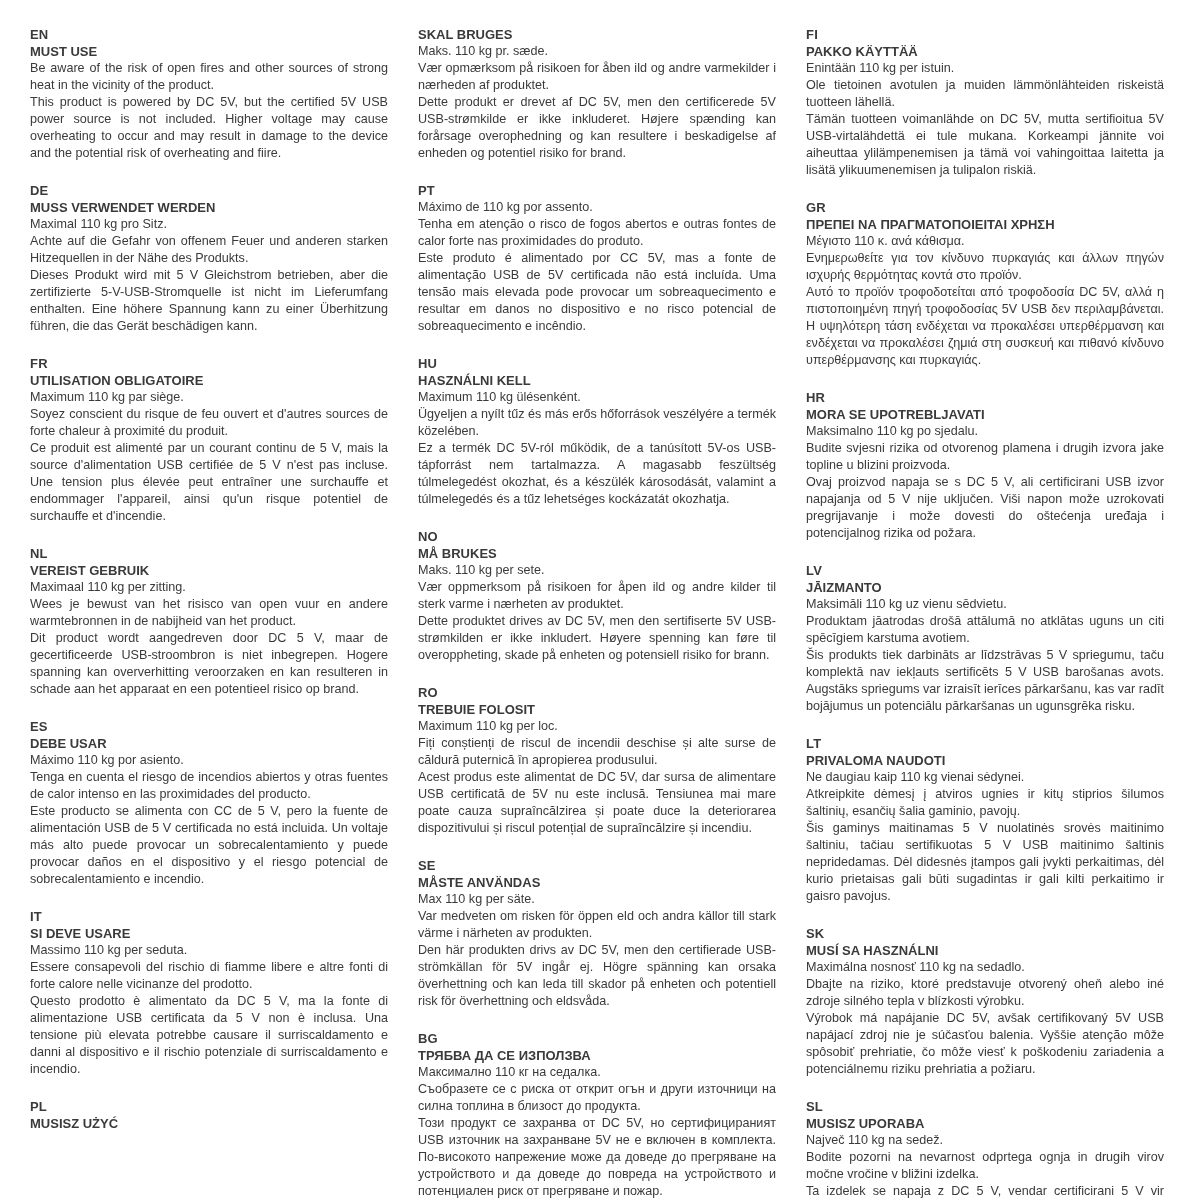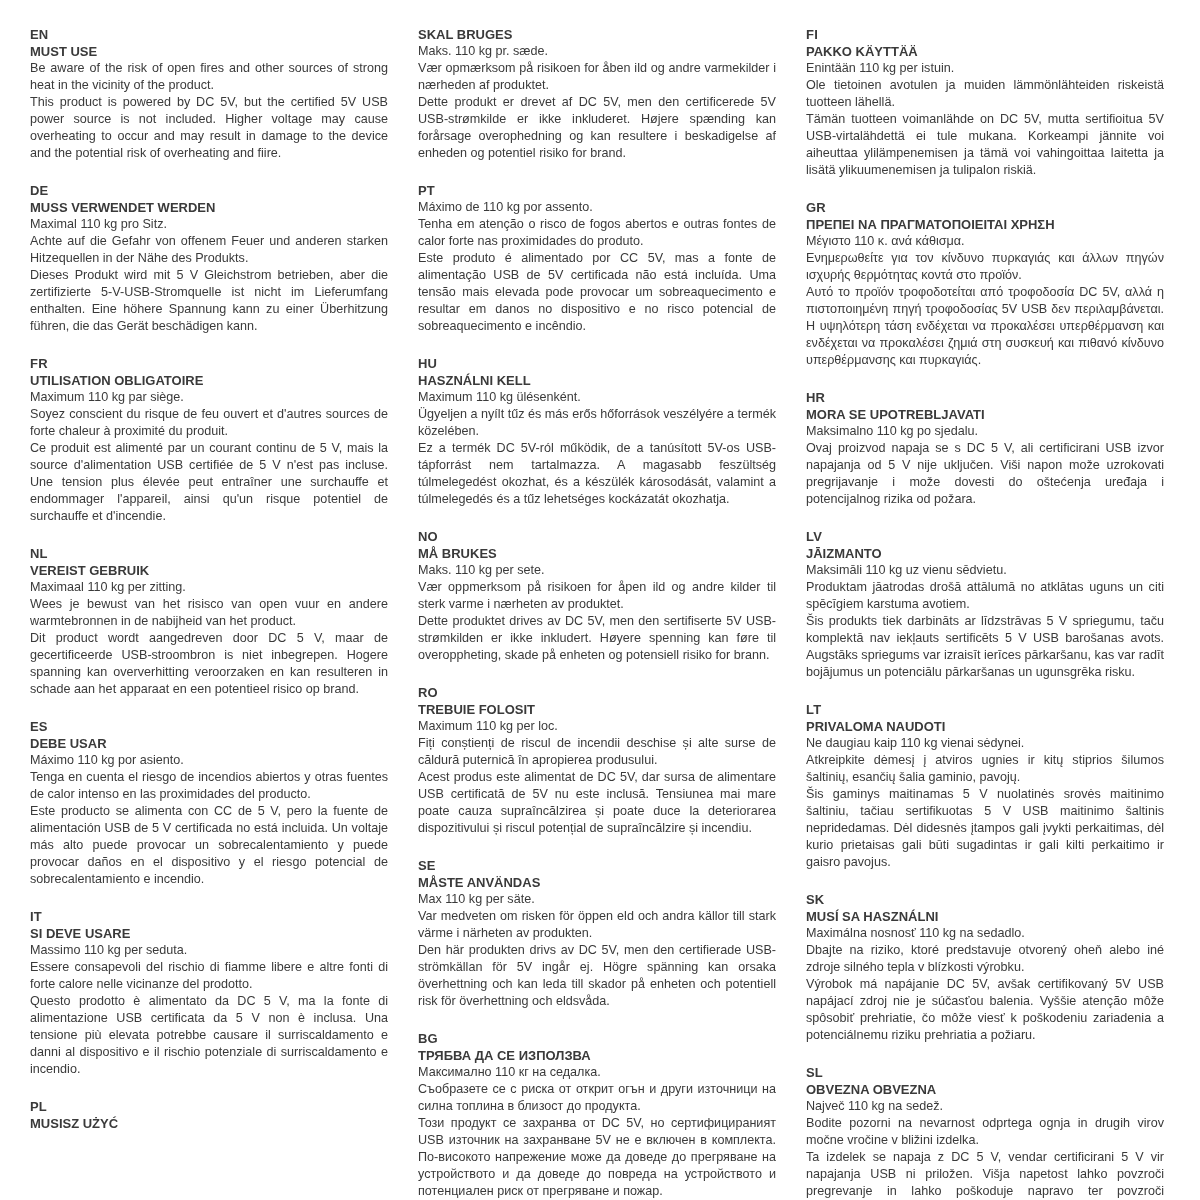--- a/index.html
+++ b/index.html
@@ -207,20 +207,21 @@
           <p class="para">Ενημερωθείτε για τον κίνδυνο πυρκαγιάς και άλλων πηγών ισχυρής θερμότητας κοντά στο προϊόν.</p>
           <p class="para">Αυτό το προϊόν τροφοδοτείται από τροφοδοσία DC 5V, αλλά η πιστοποιημένη πηγή τροφοδοσίας 5V USB δεν περιλαμβάνεται. Η υψηλότερη τάση ενδέχεται να προκαλέσει υπερθέρμανση και ενδέχεται να προκαλέσει ζημιά στη συσκευή και πιθανό κίνδυνο υπερθέρμανσης και πυρκαγιάς.</p>
         </div>
   </div>
 
   <div class="block">
     <div class="lang-code">HR</div>
     <div class="block-title">MORA SE UPOTREBLJAVATI</div>
     <div>
           <p class="para">Maksimalno 110 kg po sjedalu.</p>
+          <p class="para">Budite svjesni rizika od otvorenog plamena i drugih izvora jake topline u blizini proizvoda.</p>
           <p class="para">Ovaj proizvod napaja se s DC 5 V, ali certificirani USB izvor napajanja od 5 V nije uključen. Viši napon može uzrokovati pregrijavanje i može dovesti do oštećenja uređaja i potencijalnog rizika od požara.</p>
         </div>
   </div>
 
   <div class="block">
     <div class="lang-code">LV</div>
     <div class="block-title">JĀIZMANTO</div>
     <div>
           <p class="para">Maksimāli 110 kg uz vienu sēdvietu.</p>
           <p class="para">Produktam jāatrodas drošā attālumā no atklātas uguns un citi spēcīgiem karstuma avotiem.</p>
@@ -243,21 +244,21 @@
     <div class="block-title">MUSÍ SA HASZNÁLNI</div>
     <div>
           <p class="para">Maximálna nosnosť 110 kg na sedadlo.</p>
           <p class="para">Dbajte na riziko, ktoré predstavuje otvorený oheň alebo iné zdroje silného tepla v blízkosti výrobku.</p>
           <p class="para">Výrobok má napájanie DC 5V, avšak certifikovaný 5V USB napájací zdroj nie je súčasťou balenia. Vyššie atenção môže spôsobiť prehriatie, čo môže viesť k poškodeniu zariadenia a potenciálnemu riziku prehriatia a požiaru.</p>
         </div>
   </div>
 
   <div class="block">
     <div class="lang-code">SL</div>
-    <div class="block-title">OBVEZNA OBVEZNA</div>
+    <div class="block-title">MUSISZ UPORABA</div>
     <div>
           <p class="para">Največ 110 kg na sedež.</p>
           <p class="para">Bodite pozorni na nevarnost odprtega ognja in drugih virov močne vročine v bližini izdelka.</p>
           <p class="para">Ta izdelek se napaja z DC 5 V, vendar certificirani 5 V vir napajanja USB ni priložen. Višja napetost lahko povzroči pregrevanje in lahko poškoduje napravo ter povzroči potencialno nevarnost pregrevanja in požara.</p>
         </div>
   </div>
 
 </div>
 </div>
 

